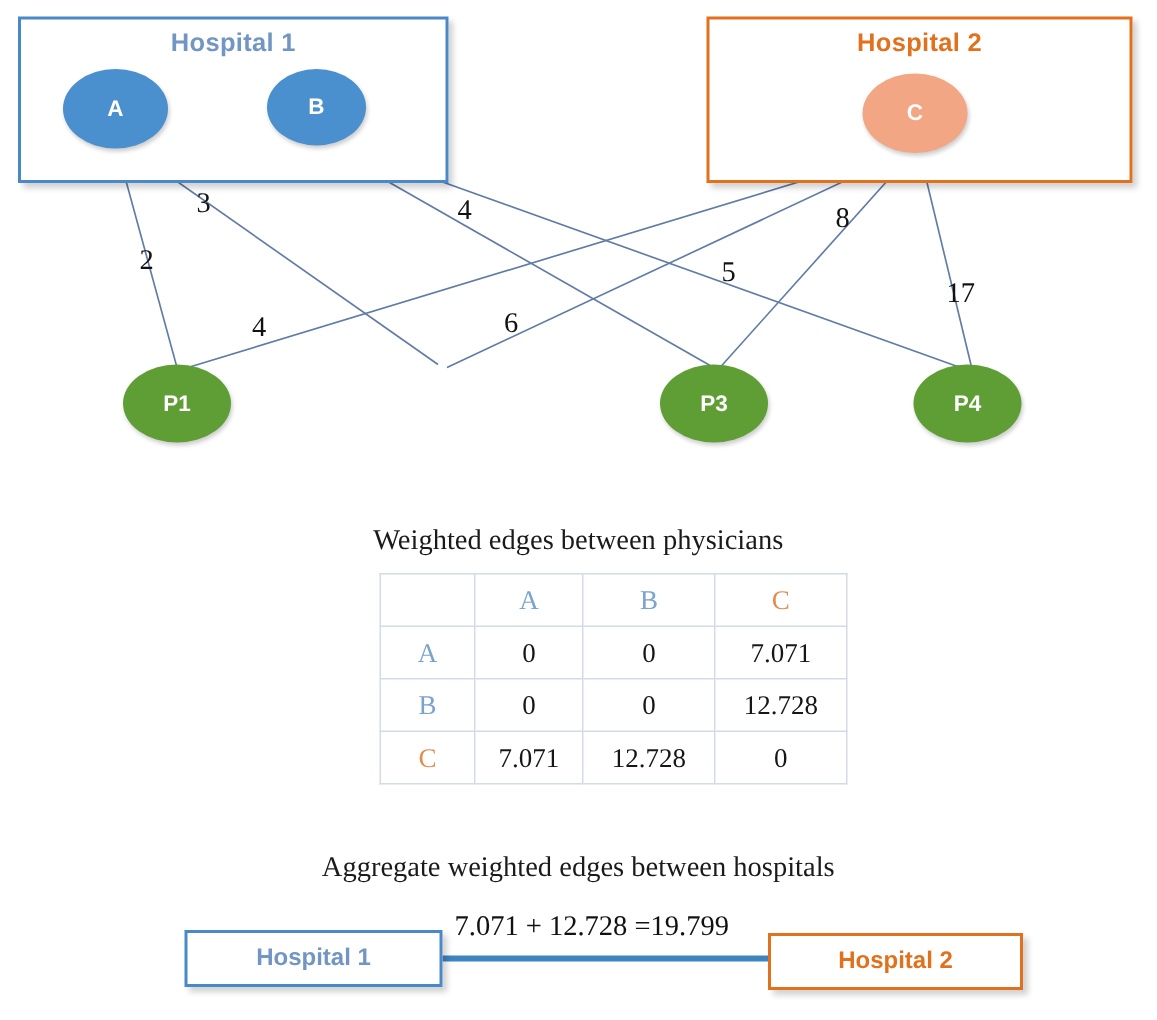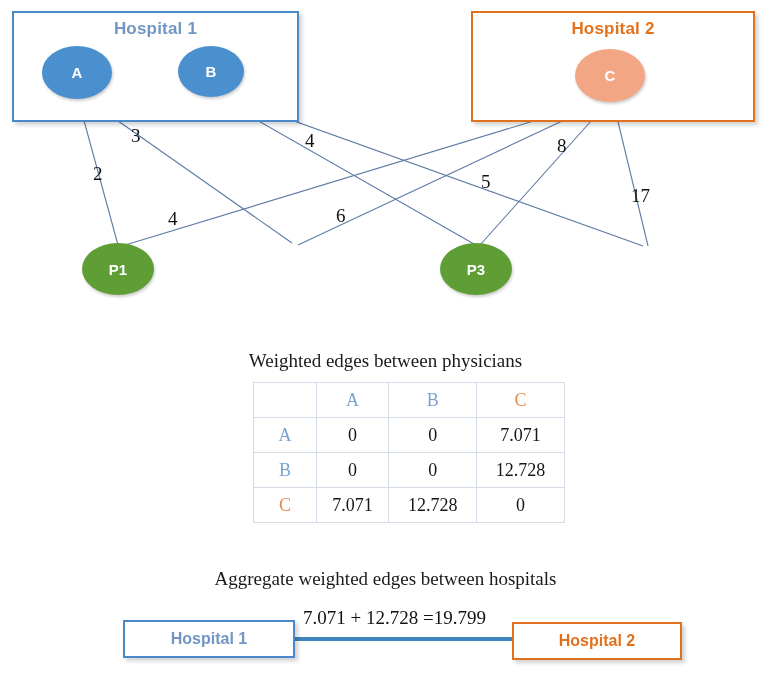--- a/index.html
+++ b/index.html
@@ -91,20 +91,23 @@
   <div class="node orange" style="left:575px;top:49px;width:70px;height:53px;">
     <span>C</span>
   </div>
 
   <div class="node green" style="left:82px;top:243px;width:72px;height:52px;justify-content:center;">
     <span>P1</span>
   </div>
   <div class="node green" style="left:440px;top:243px;width:72px;height:52px;text-align:right;">
     <span>P3</span>
   </div>
+  <div class="node green" style="left:609px;top:243px;width:72px;height:52px;">
+    <span>P4</span>
+  </div>
 
   <div class="edge-weight" style="left:131px;top:126px;">3</div>
   <div class="edge-weight" style="left:93px;top:164px;">2</div>
   <div class="edge-weight" style="left:168px;top:209px;">4</div>
   <div class="edge-weight" style="left:305px;top:131px;">4</div>
   <div class="edge-weight" style="left:336px;top:206px;">6</div>
   <div class="edge-weight" style="left:481px;top:172px;">5</div>
   <div class="edge-weight" style="left:557px;top:136px;">8</div>
   <div class="edge-weight" style="left:631px;top:186px;">17</div>
 

